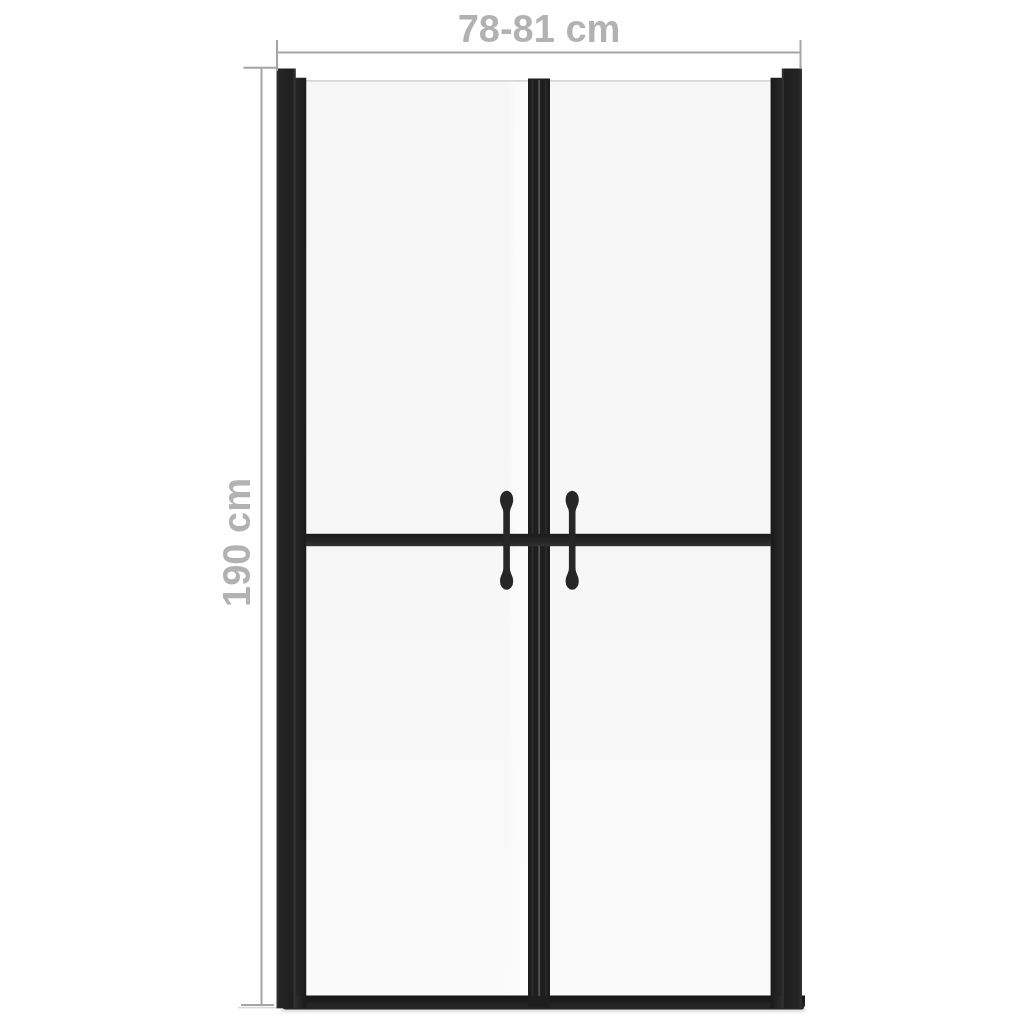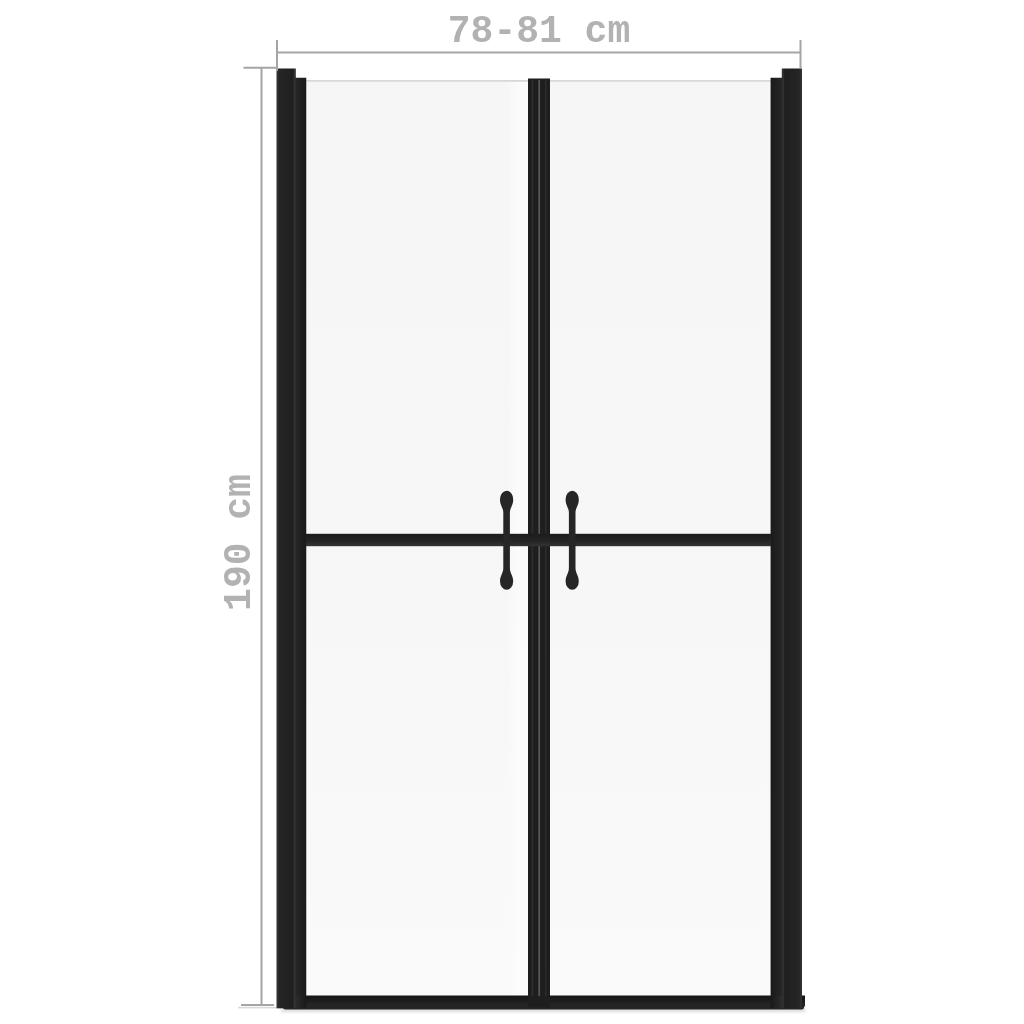--- a/index.html
+++ b/index.html
@@ -1,18 +1,18 @@
 <!DOCTYPE html>
 <html><head>
 <meta charset="utf-8">
 <title>Shower Door</title>
 <style>
   html,body{margin:0;padding:0;background:#ffffff;}
   #stage{position:relative;width:812px;height:1024px;background:#ffffff;overflow:hidden;
-         font-family:Liberation Mono, monospace;}
+         font-family:Liberation Sans, sans-serif;}
   svg{display:block}
 </style>
 </head>
 <body>
 <div id="stage">
 <svg width="1024" height="1024" viewBox="0 0 1024 1024">
   <defs>
     <linearGradient id="postGradL" x1="0" y1="0" x2="1" y2="0">
       <stop offset="0" stop-color="#343434"></stop>
       <stop offset="0.10" stop-color="#252525"></stop>

